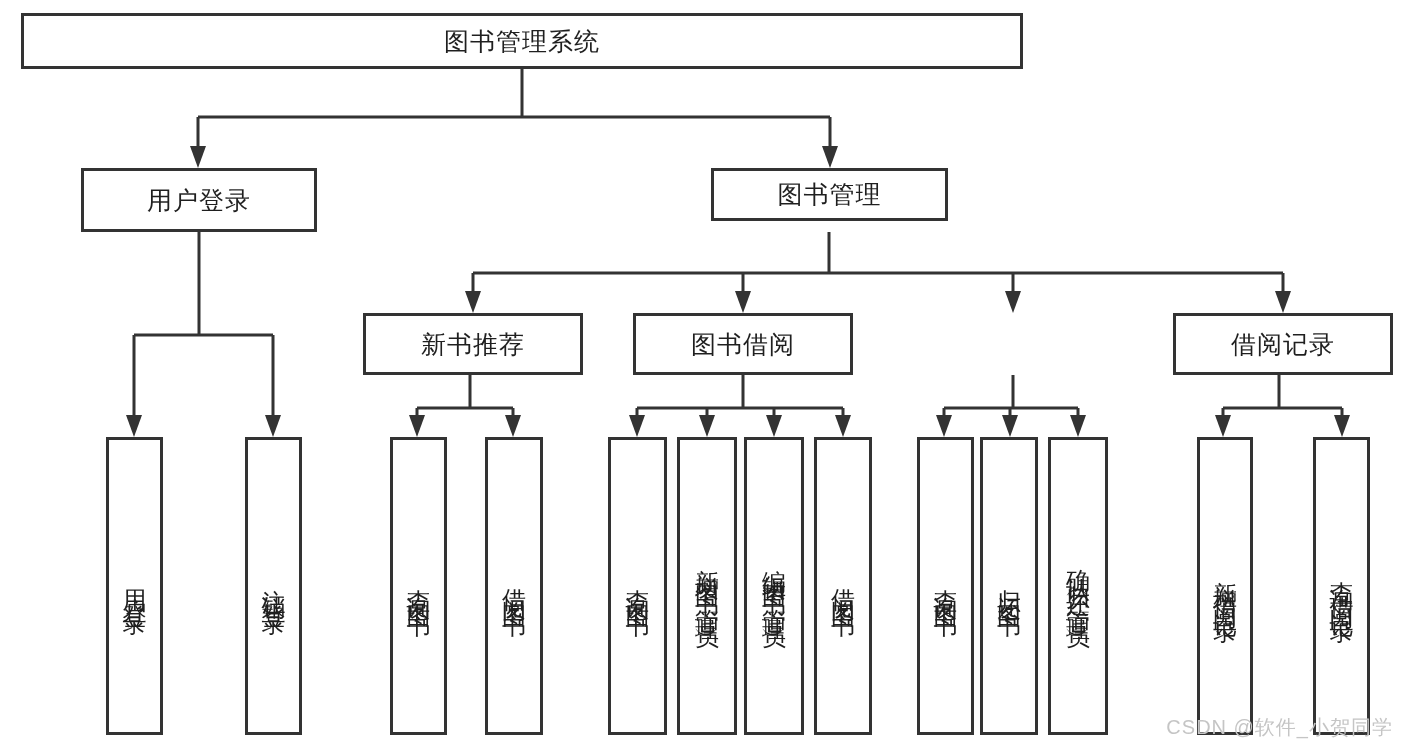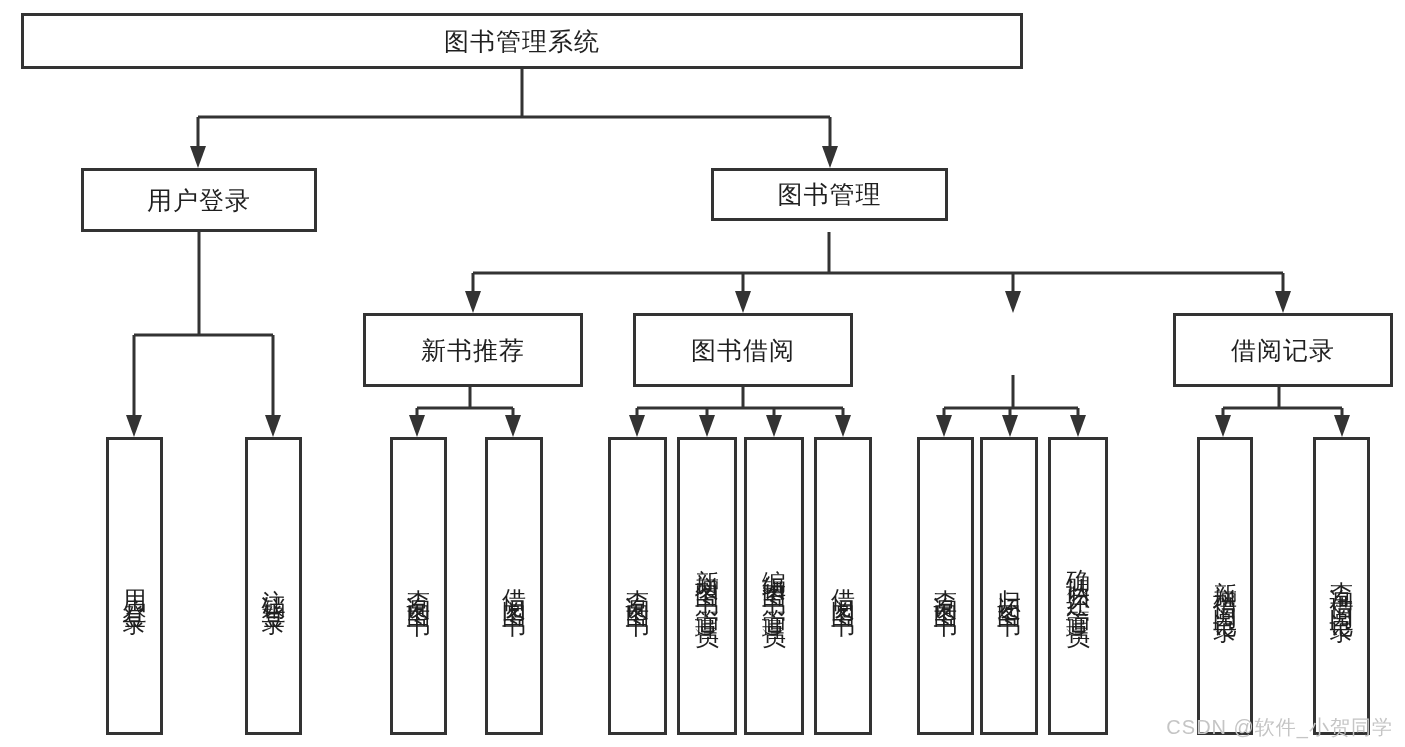--- a/index.html
+++ b/index.html
@@ -40,21 +40,21 @@
   .v-node {
     writing-mode: vertical-rl;
     text-orientation: mixed;
     font-size: 24px;
     font-weight: 500;
     letter-spacing: 8px;
   }
   .root-node   { left: 21px;  top: 13px;  width: 1002px; height: 56px; }
   .n-userlogin { left: 81px;  top: 168px; width: 236px;  height: 64px; }
   .n-bookmgmt  { left: 711px; top: 168px; width: 237px;  height: 53px; }
-  .lvl3 { top: 313px; height: 74px; width: 220px; }
+  .lvl3 { top: 313px; height: 62px; width: 220px; }
   .n-newbooks  { left: 363px; }
   .n-borrow    { left: 633px; }
   .n-current   { left: 903px; }
   .n-records   { left: 1173px; }
   .leaf { top: 437px; height: 298px; }
   .lf-1  { left: 106px;  width: 57px; }
   .lf-2  { left: 245px;  width: 57px; }
   .lf-3  { left: 390px;  width: 57px; }
   .lf-4  { left: 485px;  width: 58px; }
   .lf-5  { left: 608px;  width: 59px; }

